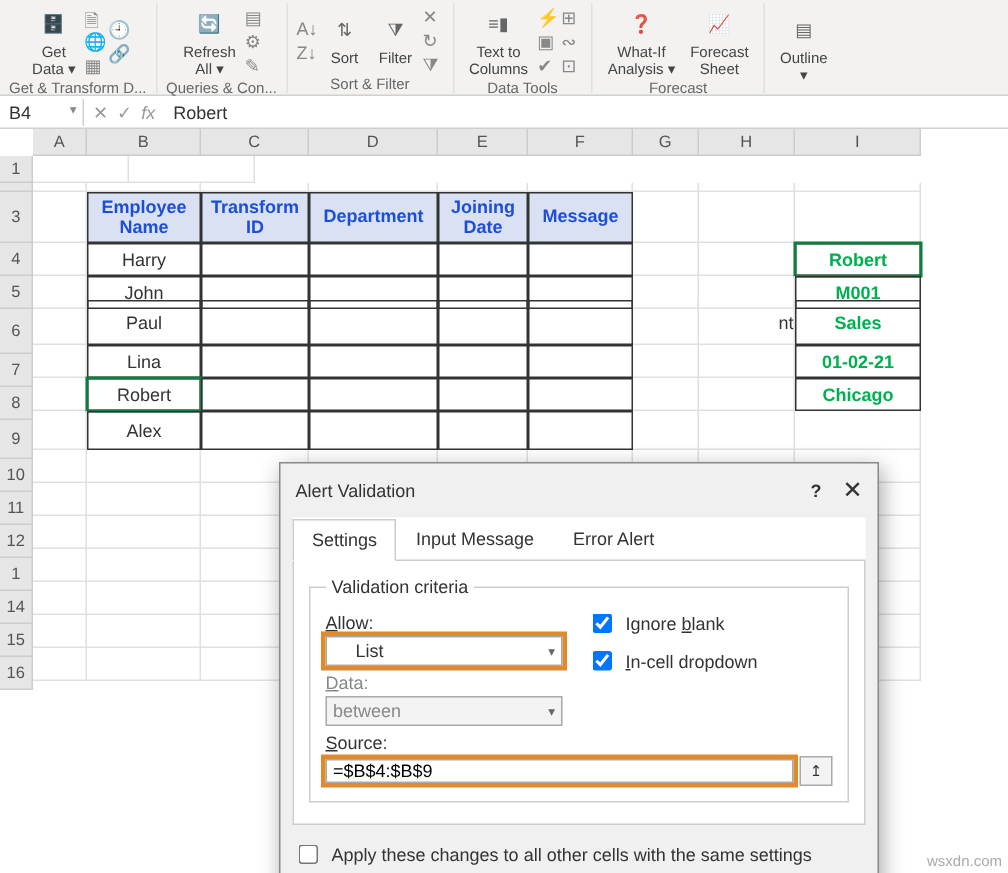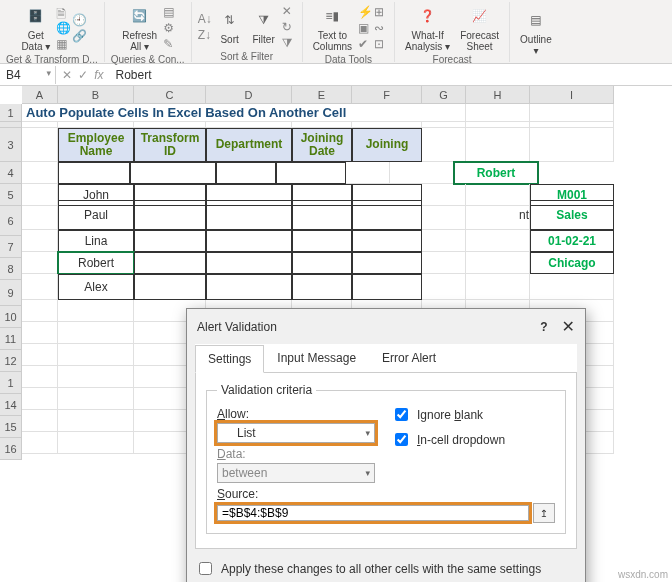--- a/index.html
+++ b/index.html
@@ -25,21 +25,21 @@
 .col-headers { display: flex; margin-left: 22px; }
 .col-h { background: #e6e6e6; border-right: 1px solid #ccc; border-bottom: 1px solid #ccc; text-align: center; font-size: 11px; color: #555; height: 18px; line-height: 18px; }
 .row-area { display: flex; }
 .row-headers { display: flex; flex-direction: column; width: 22px; }
 .row-h { background: #e6e6e6; border-bottom: 1px solid #ccc; border-right: 1px solid #ccc; text-align: center; font-size: 11px; color: #555; }
 .cells { position: relative; }
 .grid-row { display: flex; }
 .cell { border-right: 1px solid #e0e0e0; border-bottom: 1px solid #e0e0e0; font-size: 12px; display: flex; align-items: center; justify-content: center; }
 
 .title-cell { color: #1f4e79; font-weight: 600; font-size: 13px; justify-content: flex-start; padding-left: 4px; }
-.tbl-head { background: #d9e1f2; border: 1px solid #333 !important; font-weight: 600; color: #4d7c0f; text-align: center; line-height: 1.1; padding: 2px; }
+.tbl-head { background: #d9e1f2; border: 1px solid #333 !important; font-weight: 600; color: #1d4ed8; text-align: center; line-height: 1.1; padding: 2px; }
 .tbl-cell { border: 1px solid #333 !important; }
 .green { color: #00b050; font-weight: 600; }
 .active-cell { outline: 2px solid #107c41; outline-offset: -1px; }
 
 .dialog { position: absolute; left: 186px; top: 222px; width: 400px; background: #f0f0f0; border: 1px solid #888; box-shadow: 2px 4px 14px rgba(0,0,0,0.35); z-index: 50; }
 .dlg-title { display: flex; align-items: center; padding: 8px 10px; font-size: 12px; color: #333; }
 .dlg-title .spacer { flex: 1; }
 .dlg-title .help { font-weight: 700; cursor: pointer; margin-right: 14px; }
 .dlg-title .close { font-size: 16px; cursor: pointer; }
 .tabs { display: flex; background: #fff; border-bottom: 1px solid #ccc; margin: 0 8px; }
@@ -202,48 +202,48 @@
         <div class="row-h" style="height: 22px; line-height: 22px;">10</div>
         <div class="row-h" style="height: 22px; line-height: 22px;">11</div>
         <div class="row-h" style="height: 22px; line-height: 22px;">12</div>
         <div class="row-h" style="height: 22px; line-height: 22px;">1</div>
         <div class="row-h" style="height: 22px; line-height: 22px;">14</div>
         <div class="row-h" style="height: 22px; line-height: 22px;">15</div>
         <div class="row-h" style="height: 22px; line-height: 22px;">16</div>
       </div>
     <div class="cells" id="cells" style="width: 592px;">
         <div class="grid-row" style="height: 18px;">
-          <div class="cell title-cell" style="width: 444px; height: 18px;">Auto Populate Cells In Excel Based On Another Cell</div>
           <div class="cell" style="width: 64px; height: 18px;"></div>
           <div class="cell" style="width: 84px; height: 18px;"></div>
         </div>
         <div class="grid-row" style="height: 6px;">
           <div class="cell" style="width: 36px; height: 6px;"></div>
           <div class="cell" style="width: 76px; height: 6px;"></div>
           <div class="cell" style="width: 72px; height: 6px;"></div>
           <div class="cell" style="width: 86px; height: 6px;"></div>
           <div class="cell" style="width: 60px; height: 6px;"></div>
           <div class="cell" style="width: 70px; height: 6px;"></div>
           <div class="cell" style="width: 44px; height: 6px;"></div>
           <div class="cell" style="width: 64px; height: 6px;"></div>
           <div class="cell" style="width: 84px; height: 6px;"></div>
         </div>
         <div class="grid-row" style="height: 34px;">
           <div class="cell" style="width: 36px; height: 34px;"></div>
           <div class="cell tbl-head" style="width: 76px; height: 34px;">Employee Name</div>
           <div class="cell tbl-head" style="width: 72px; height: 34px;">Transform ID</div>
           <div class="cell tbl-head" style="width: 86px; height: 34px;">Department</div>
           <div class="cell tbl-head" style="width: 60px; height: 34px;">Joining Date</div>
-          <div class="cell tbl-head" style="width: 70px; height: 34px;">Joining</div>
+          <div class="cell tbl-head" style="width: 70px; height: 34px;">Message</div>
           <div class="cell" style="width: 44px; height: 34px;"></div>
           <div class="cell" style="width: 64px; height: 34px;"></div>
           <div class="cell" style="width: 84px; height: 34px;"></div>
         </div>
         <div class="grid-row" style="height: 22px;">
           <div class="cell" style="width: 36px; height: 22px;"></div>
+          <div class="cell tbl-cell" style="width: 76px; height: 22px; border-top: 2px dashed rgb(10, 124, 52); border-left: 2px dashed rgb(10, 124, 52); border-right: 2px dashed rgb(10, 124, 52);">Harry</div>
           <div class="cell tbl-cell" style="width: 72px; height: 22px;"></div>
           <div class="cell tbl-cell" style="width: 86px; height: 22px;"></div>
           <div class="cell tbl-cell" style="width: 60px; height: 22px;"></div>
           <div class="cell tbl-cell" style="width: 70px; height: 22px;"></div>
           <div class="cell" style="width: 44px; height: 22px;"></div>
           <div class="cell" style="width: 64px; height: 22px;"></div>
           <div class="cell green" style="width: 84px; height: 22px; border: 1px solid rgb(51, 51, 51); outline: rgb(16, 124, 65) solid 2px; outline-offset: -1px;">Robert</div>
         </div>
         <div class="grid-row" style="height: 16px;">
           <div class="cell" style="width: 36px; height: 22px;"></div>

